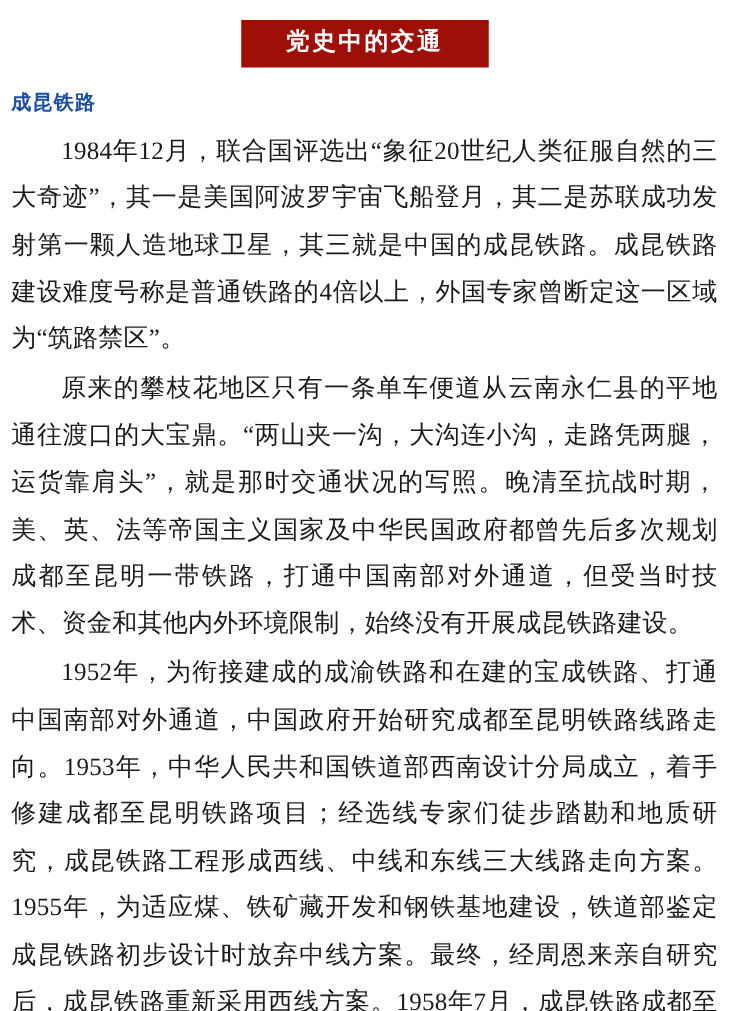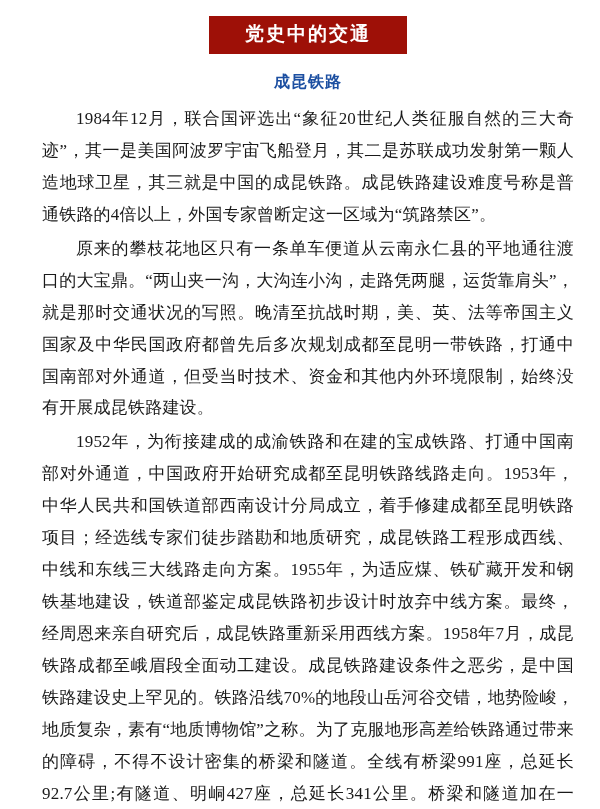--- a/index.html
+++ b/index.html
@@ -11,55 +11,54 @@
     height: 809px;
     background: #ffffff;
     font-family: "Liberation Serif", "DejaVu Serif", serif;
     color: #1a1a1a;
     overflow: hidden;
   }
   .page {
     width: 600px;
     height: 809px;
     box-sizing: border-box;
-    padding: 12px 26px 0 42px;
+    padding: 12px 26px 0 9px;
     position: relative;
   }
   .banner-wrap {
     display: flex;
     justify-content: center;
     align-items: center;
     margin-top: 4px;
   }
   .banner {
     background: #9e1007;
     color: #ffffff;
     font-size: 19px;
     font-weight: bold;
     letter-spacing: 2px;
     padding: 8px 36px 9px 36px;
     line-height: 1.1;
     font-family: "Liberation Sans", "DejaVu Sans", sans-serif;
     text-align: center;
   }
   .subtitle {
-    text-align: center;
     color: #1c4fa1;
     font-size: 16px;
     font-weight: bold;
     letter-spacing: 1px;
     margin-top: 18px;
     margin-bottom: 8px;
     font-family: "Liberation Sans", "DejaVu Sans", sans-serif;
   }
   .article {
     margin-top: 10px;
   }
   .para {
-    font-size: 17px;
+    font-size: 20px;
     line-height: 1.88;
     text-align: justify;
     text-justify: inter-ideograph;
     text-indent: 2em;
     margin: 0 0 2px 0;
     letter-spacing: 0.2px;
   }
 </style>
 </head>
 <body>

